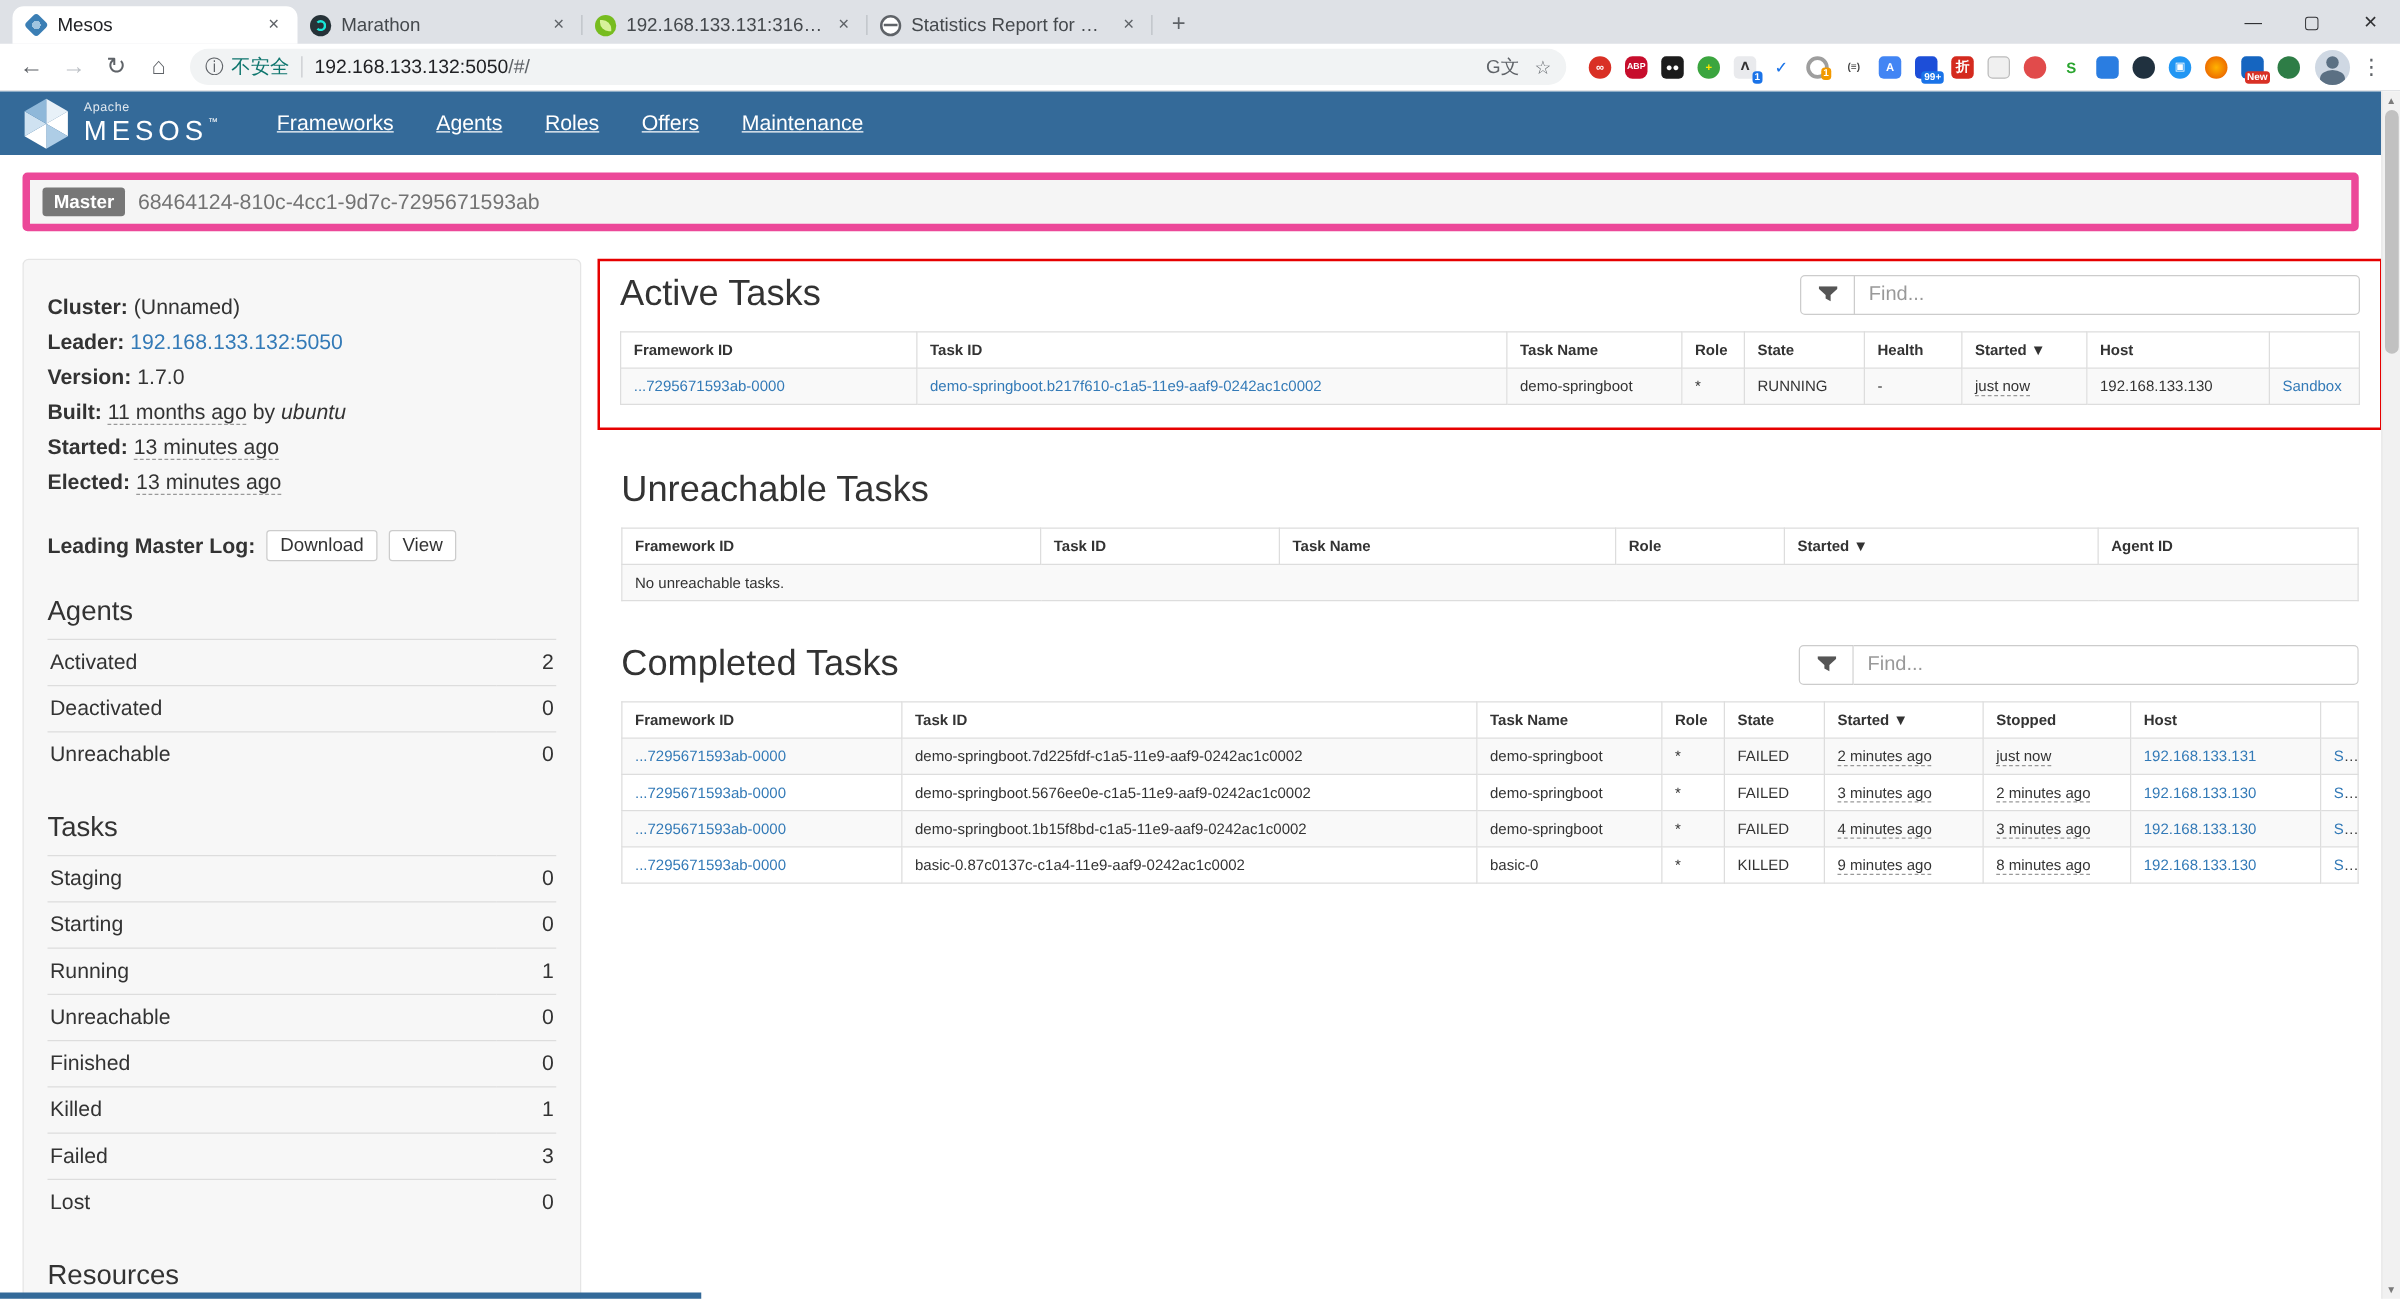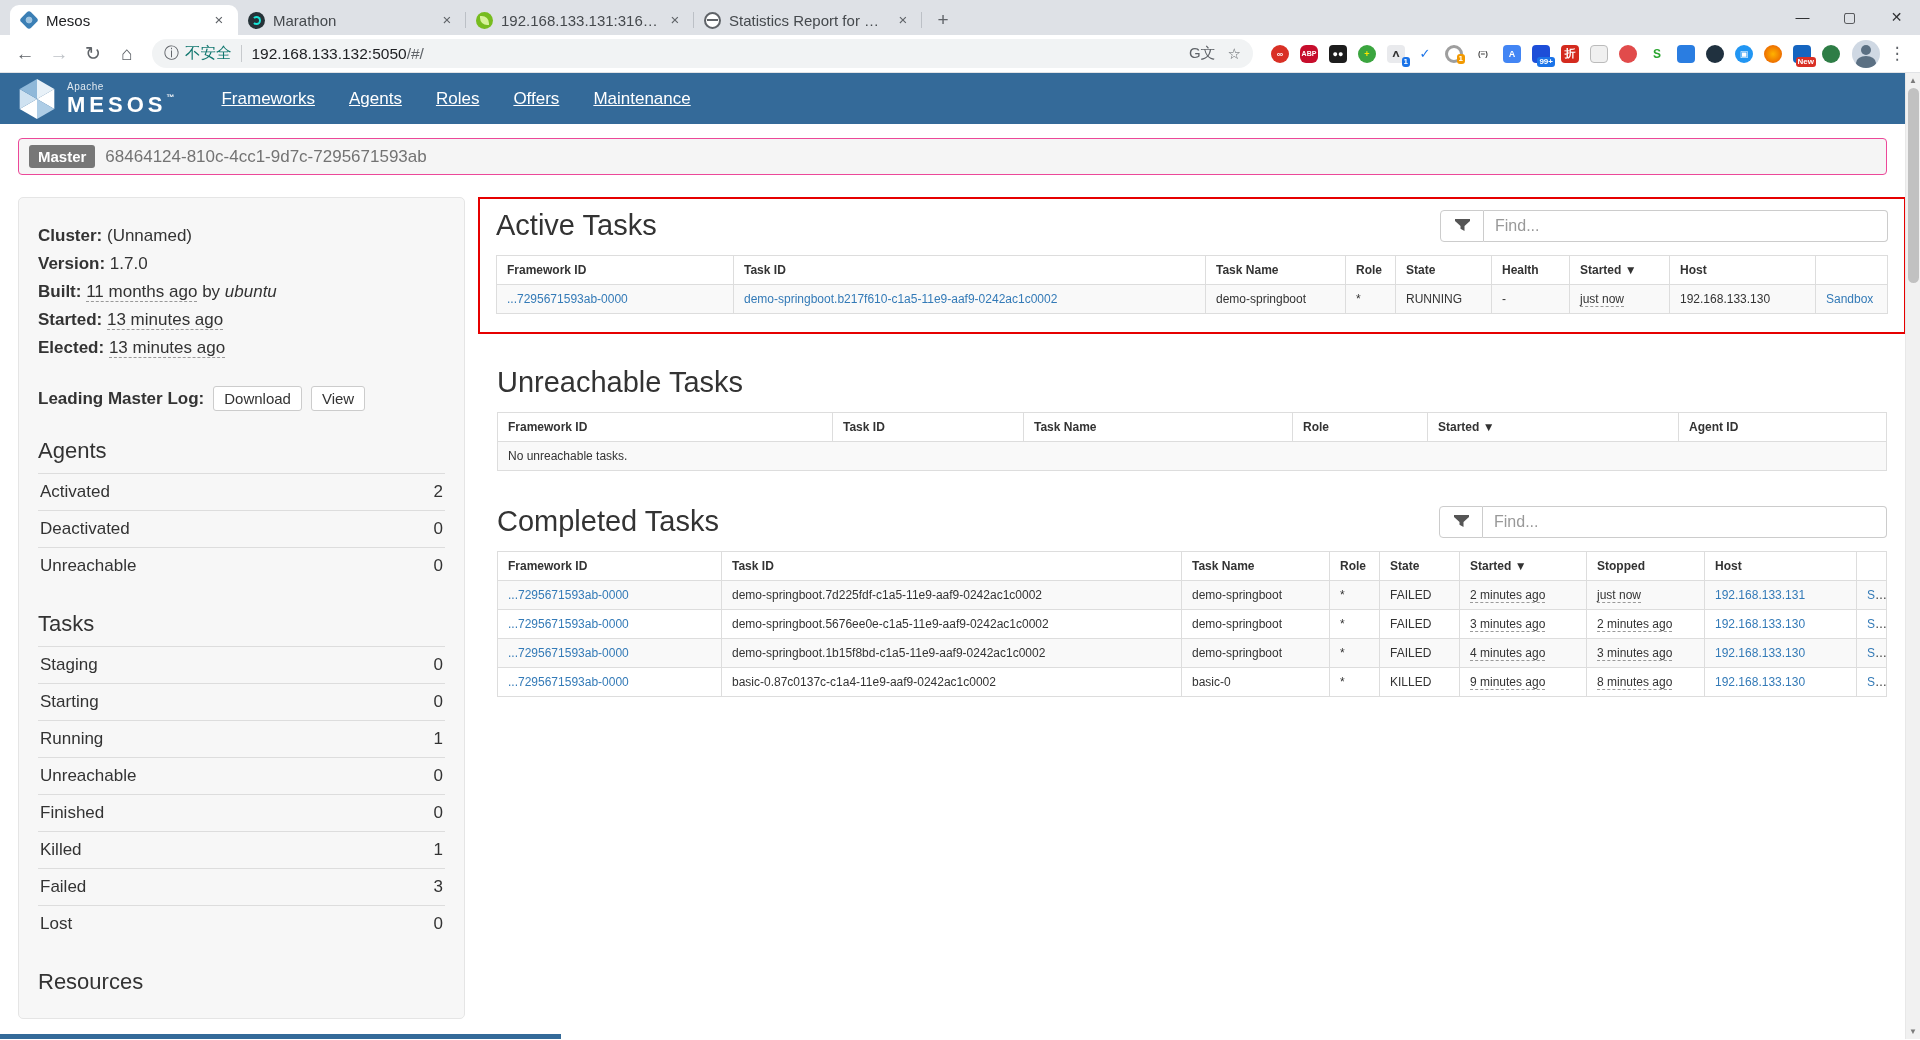--- a/index.html
+++ b/index.html
@@ -55,27 +55,27 @@
   .sb-arrow.down { position:absolute; bottom:0; left:0; right:0; }
   .sb-thumb { position:absolute; top:15px; left:2px; width:11px; height:195px; background:#c1c1c1; border-radius:6px; }
   .page { margin-right:15px; height:100%; overflow:hidden; }
   .bottom-strip { position:absolute; left:0; bottom:0; width:561px; height:5px; background:#346a99; }
 
   
   .mnav { height:51px; background:#346a99; display:flex; align-items:center; padding:0 16px; }
   .brand { display:flex; align-items:center; gap:9px; color:#fff; }
   .brand-txt { line-height:1; }
   .brand-apache { font-size:10px; opacity:.85; letter-spacing:.5px; margin-bottom:2px; }
-  .brand-mesos { font-size:22px; letter-spacing:4px; font-weight:700; }
+  .brand-mesos { font-size:22px; letter-spacing:4px; font-weight:400; }
   .brand-tm { font-size:8px; vertical-align:top; }
   .mnav-items { display:flex; margin-left:26px; }
   .mnav-item { color:#fff; font-size:17px; padding:0 17px; line-height:51px; }
 
   
-  .master-well { margin:14px 18px 0; background:#f5f5f5; border:1px solid #ec4899; border-radius:4px; padding:6px 10px; display:flex; align-items:center; gap:10px; }
+  .master-well { margin:14px 18px 0; background:#f5f5f5; border:6px solid #ec4899; border-radius:4px; padding:6px 10px; display:flex; align-items:center; gap:10px; }
   .master-badge { background:#777; color:#fff; border-radius:3px; padding:3px 9px; font-size:15px; font-weight:bold; }
   .master-id { color:#737373; font-size:17px; }
 
   
   .content { display:flex; align-items:flex-start; margin-top:22px; padding:0 18px; }
   .sidebar { width:447px; flex:0 0 auto; background:#f7f7f7; border:1px solid #e5e5e5; border-radius:5px; padding:24px 19px 14px; font-size:17px; }
   .main { flex:1 1 auto; margin-left:32px; min-width:0; }
 
   a.lnk { color:#337ab7; text-decoration:none; }
   .ts { border-bottom:1px dashed #999; }
@@ -227,20 +227,21 @@
 
     <div class="master-well">
       <span class="master-badge">Master</span>
       <span class="master-id">68464124-810c-4cc1-9d7c-7295671593ab</span>
     </div>
 
     <div class="content">
 
       <div class="sidebar">
         <div class="info-line"><b>Cluster:</b> <span>(Unnamed)</span></div>
+        <div class="info-line"><b>Leader:</b> <a class="lnk" href="#">192.168.133.132:5050</a></div>
         <div class="info-line"><b>Version:</b> <span>1.7.0</span></div>
         <div class="info-line"><b>Built:</b> <span class="ts">11 months ago</span> <span>by</span> <i>ubuntu</i></div>
         <div class="info-line"><b>Started:</b> <span class="ts">13 minutes ago</span></div>
         <div class="info-line"><b>Elected:</b> <span class="ts">13 minutes ago</span></div>
 
         <div class="log-line">
           <b>Leading Master Log:</b>
           <button class="btn-xs">Download</button>
           <button class="btn-xs">View</button>
         </div>

